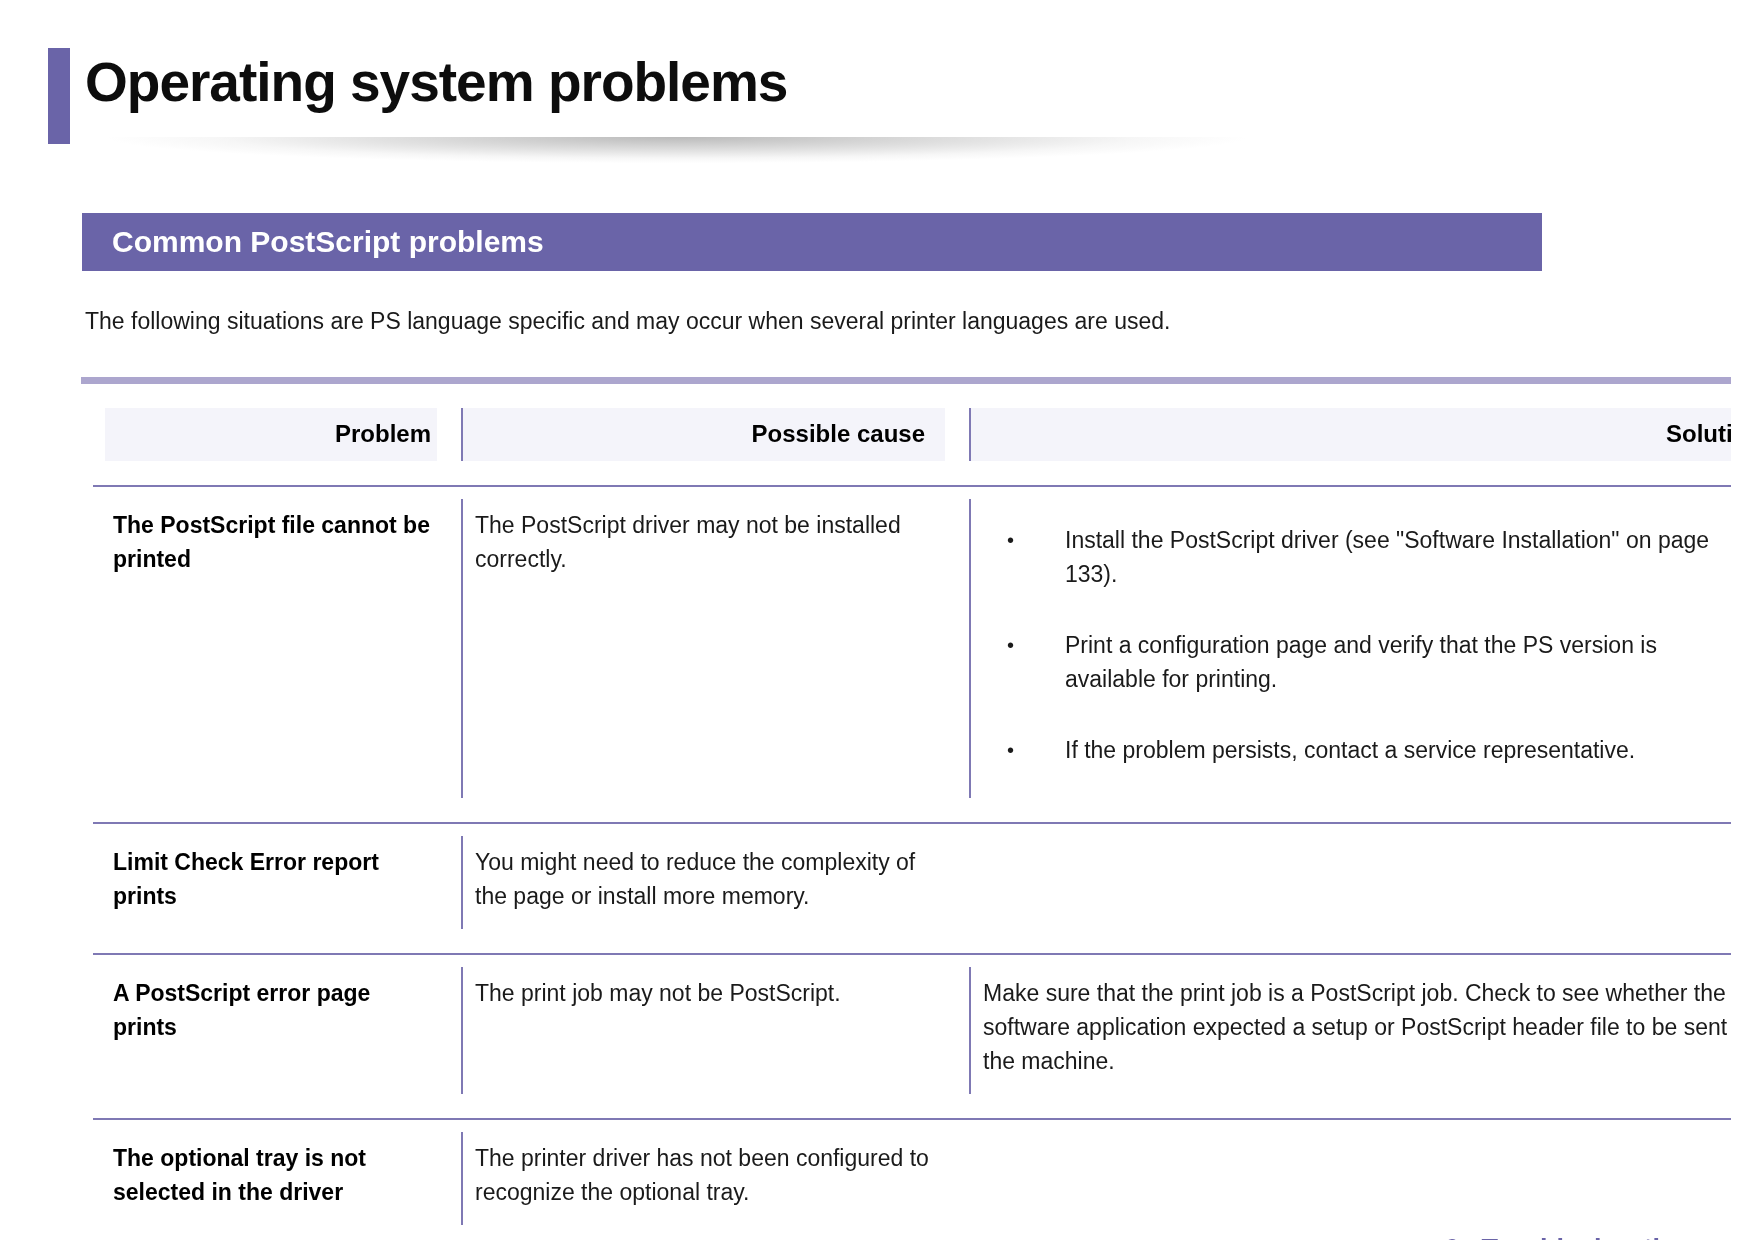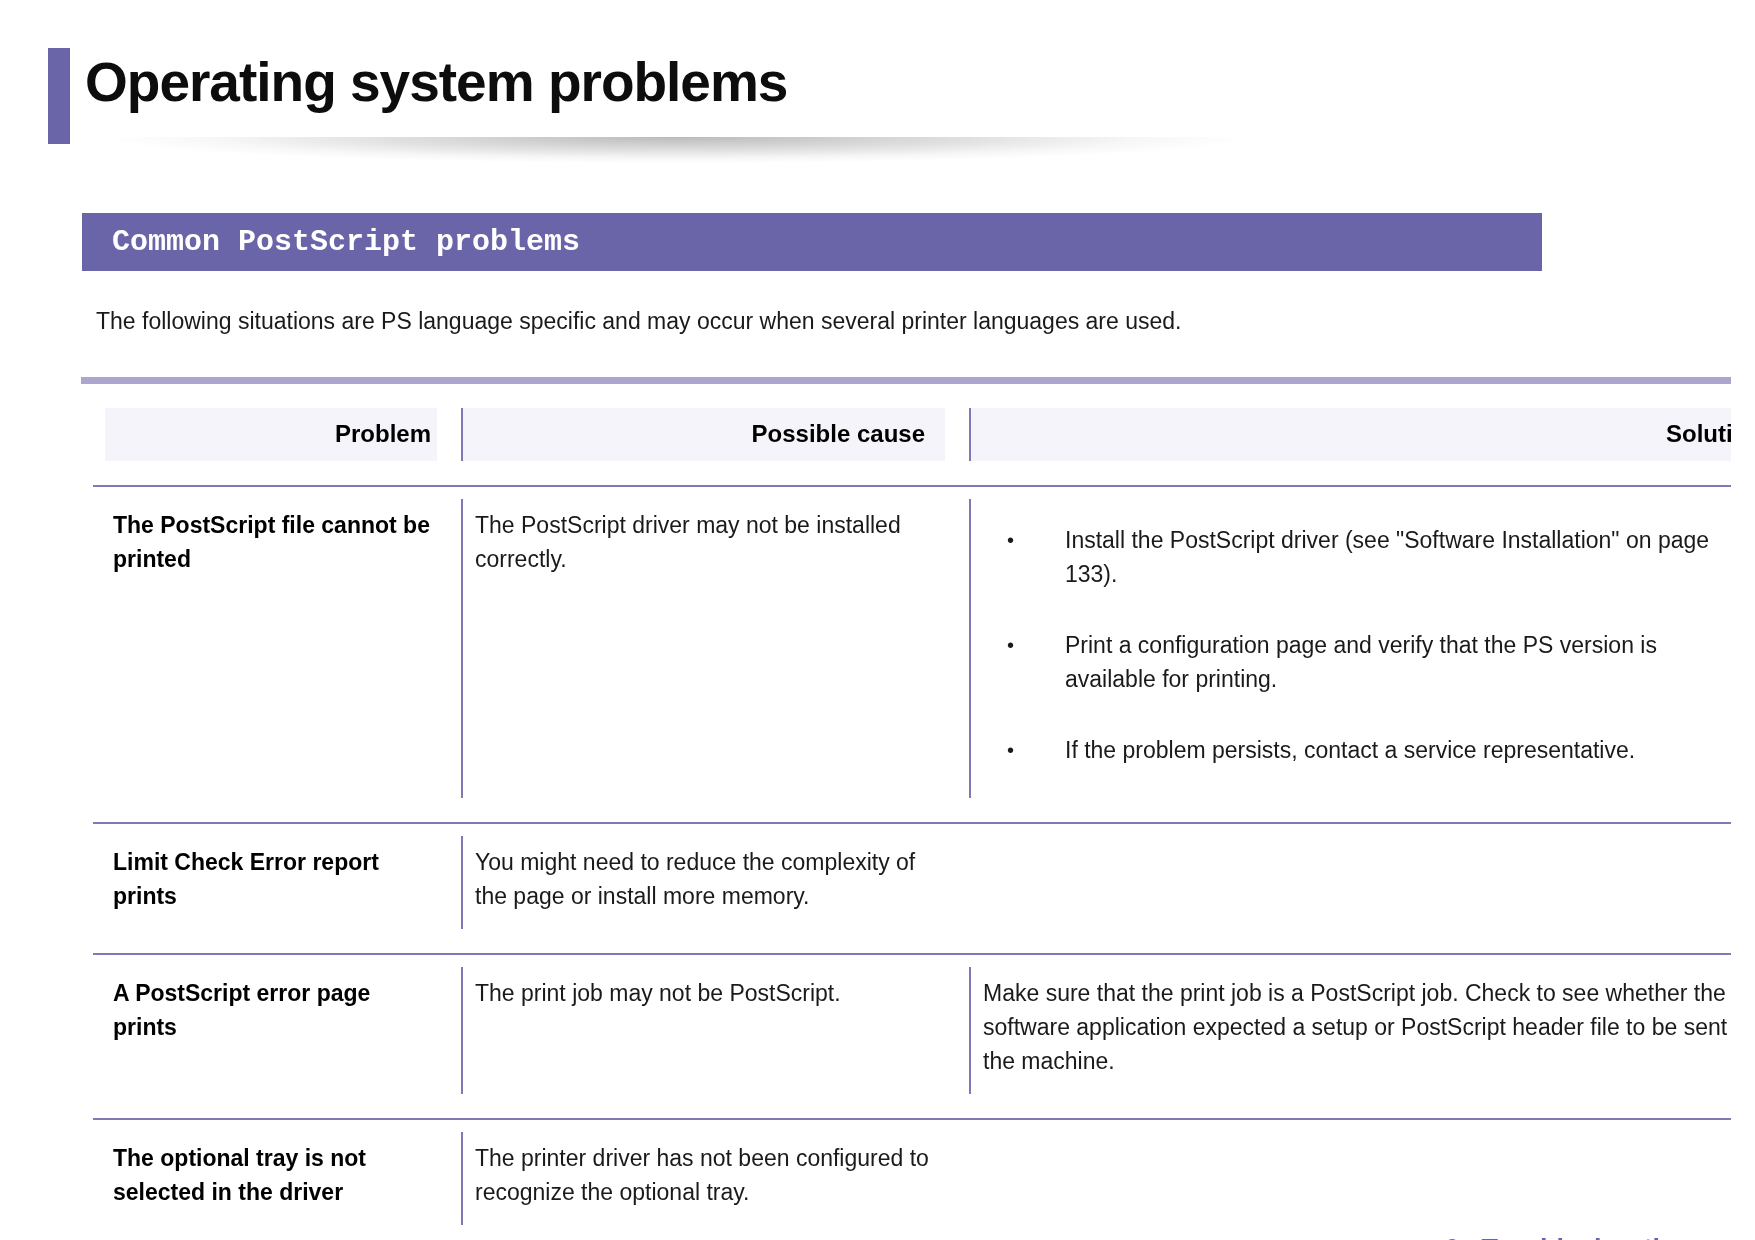--- a/index.html
+++ b/index.html
@@ -46,30 +46,29 @@
       rgba(180,180,180,0) 75%);
   }
   .section-banner{
     position:absolute;
     left:34px;top:165px;
     width:1460px;height:58px;
     background:var(--accent-purple);
     display:flex;
     align-items:center;
     padding-left:18px;
-    font-family:Liberation Mono, monospace;
   }
   .section-banner .section-title{
     color:#ffffff;
     font-size:30px;
     font-weight:bold;
   }
   .intro-text{
     position:absolute;
-    left:48px;top:260px;
+    left:37px;top:260px;
     font-size:23px;
     color:var(--text-dark);
   }
   
   .ps-table{
     position:absolute;
     left:33px;top:329px;
     width:1689px;
     border-top:7px solid var(--border-thick);
     border-bottom:7px solid var(--border-thick);

